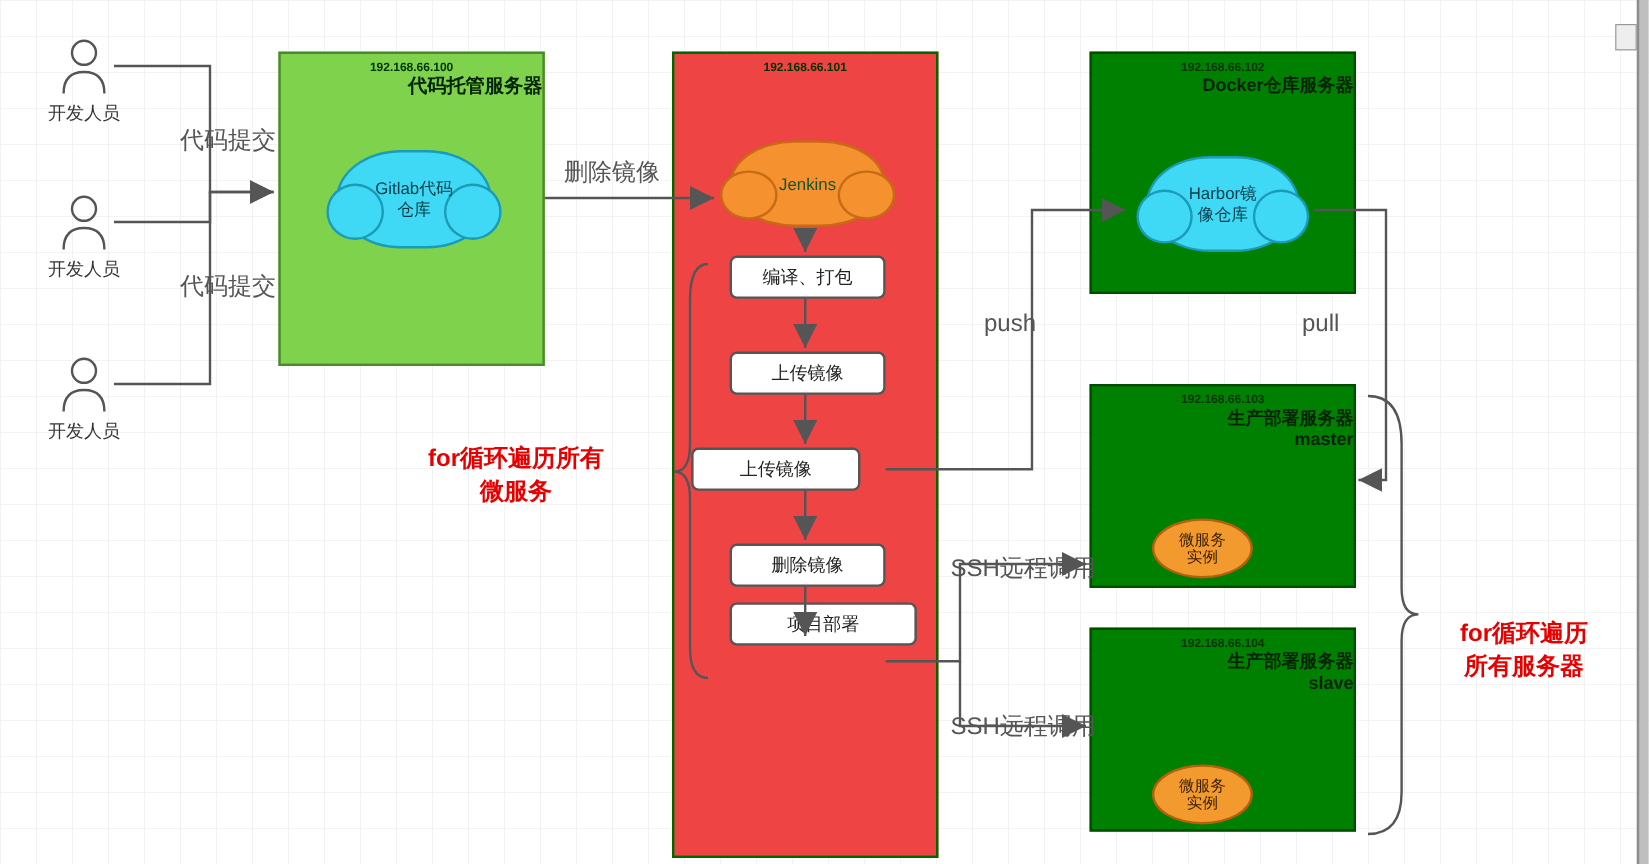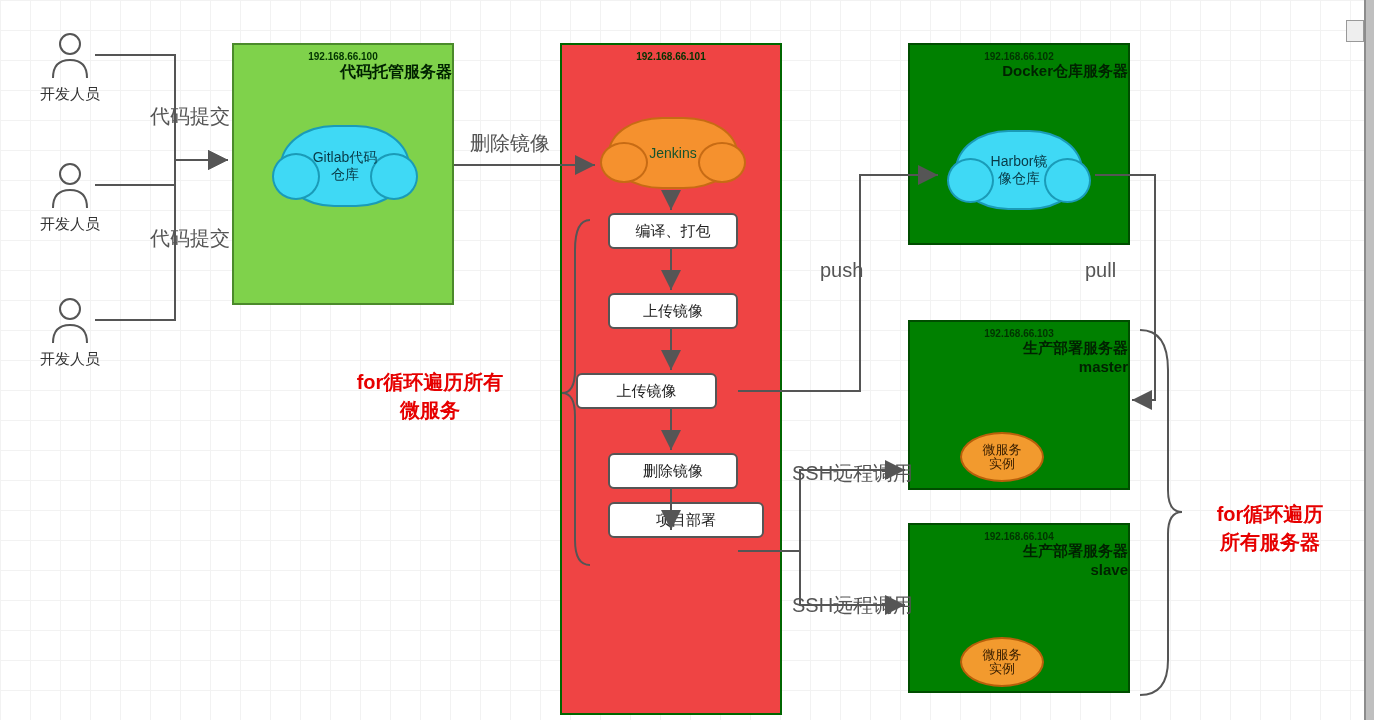--- a/index.html
+++ b/index.html
@@ -264,21 +264,21 @@
 </div>
 <div class="ellipse" style="left:960px; top:637px; width:80px; height:46px">
   <span style="white-space:pre-line">微服务
 实例</span>
 </div>
 
 <div class="red-note" style="left:320px; top:368px; width:220px">
   <span style="white-space:pre-line">for循环遍历所有
 微服务</span>
 </div>
-<div class="red-note" style="left:1190px; top:500px; width:160px">
+<div class="red-note" style="left:1190px; top:514px; width:160px">
   <span style="white-space:pre-line">for循环遍历
 所有服务器</span>
 </div>
 
 <div class="edge-label" style="left:150px; top:103px">代码提交</div>
 <div class="edge-label" style="left:150px; top:225px">代码提交</div>
 <div class="edge-label" style="left:470px; top:130px">删除镜像</div>
 <div class="edge-label" style="left:820px; top:259px">push</div>
 <div class="edge-label" style="left:1085px; top:259px">pull</div>
 <div class="edge-label" style="left:792px; top:460px">SSH远程调用</div>

